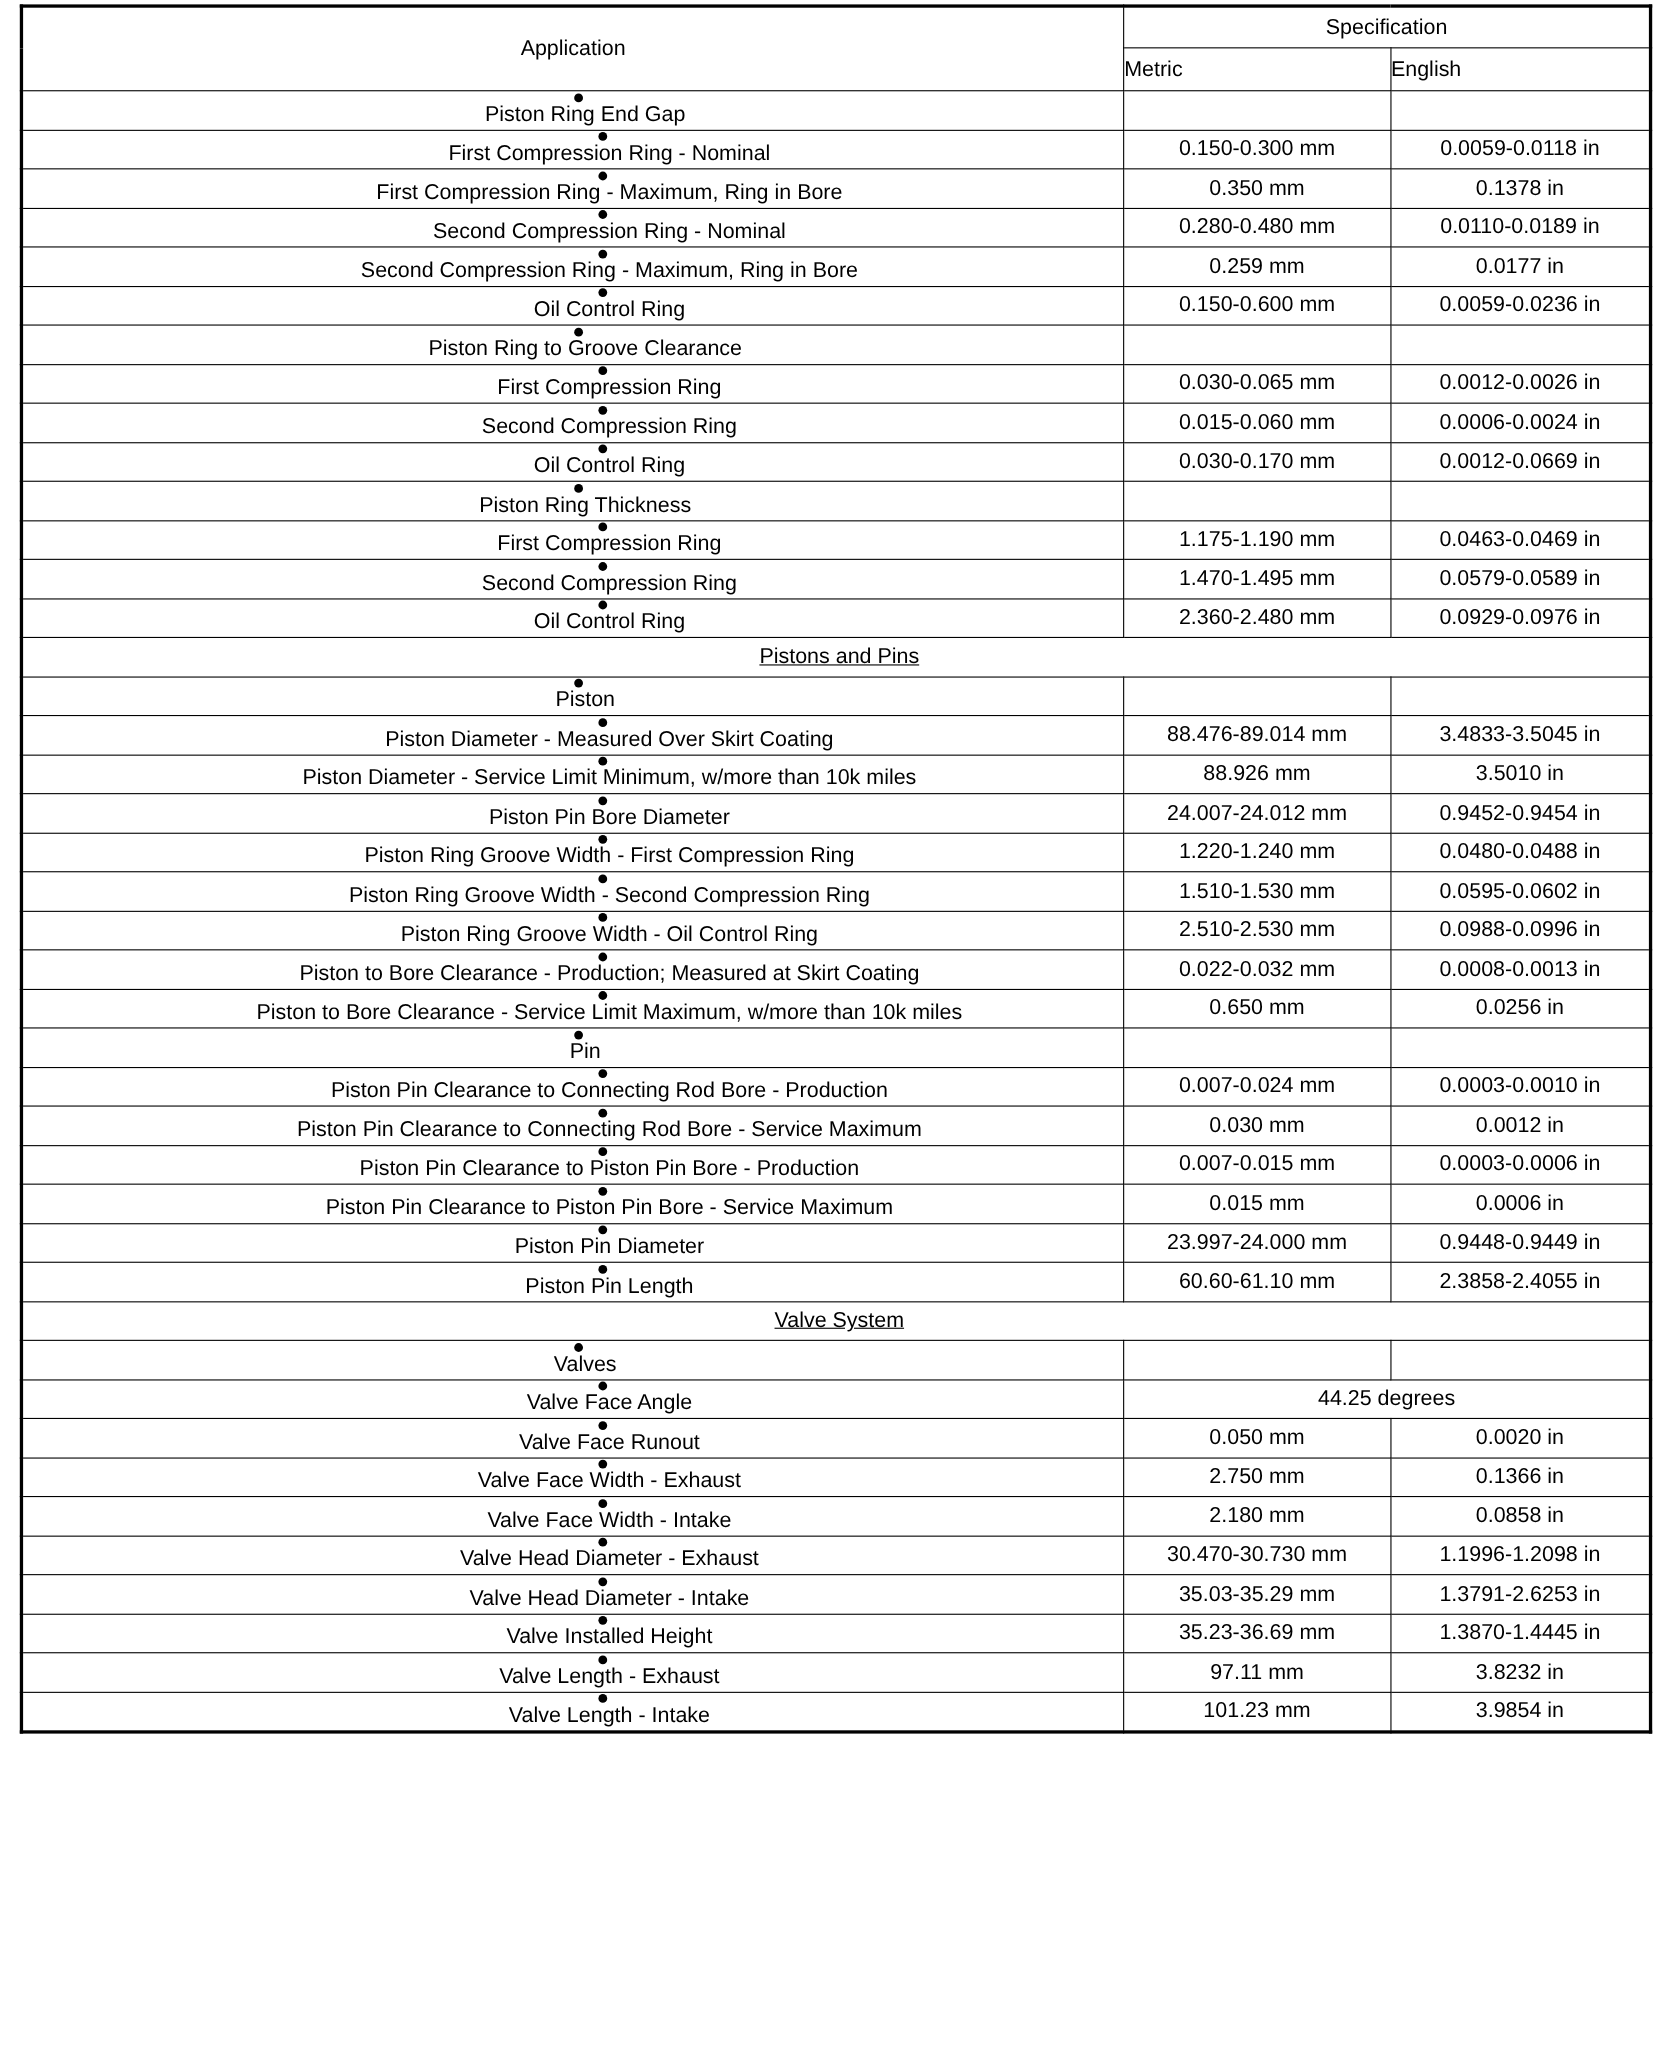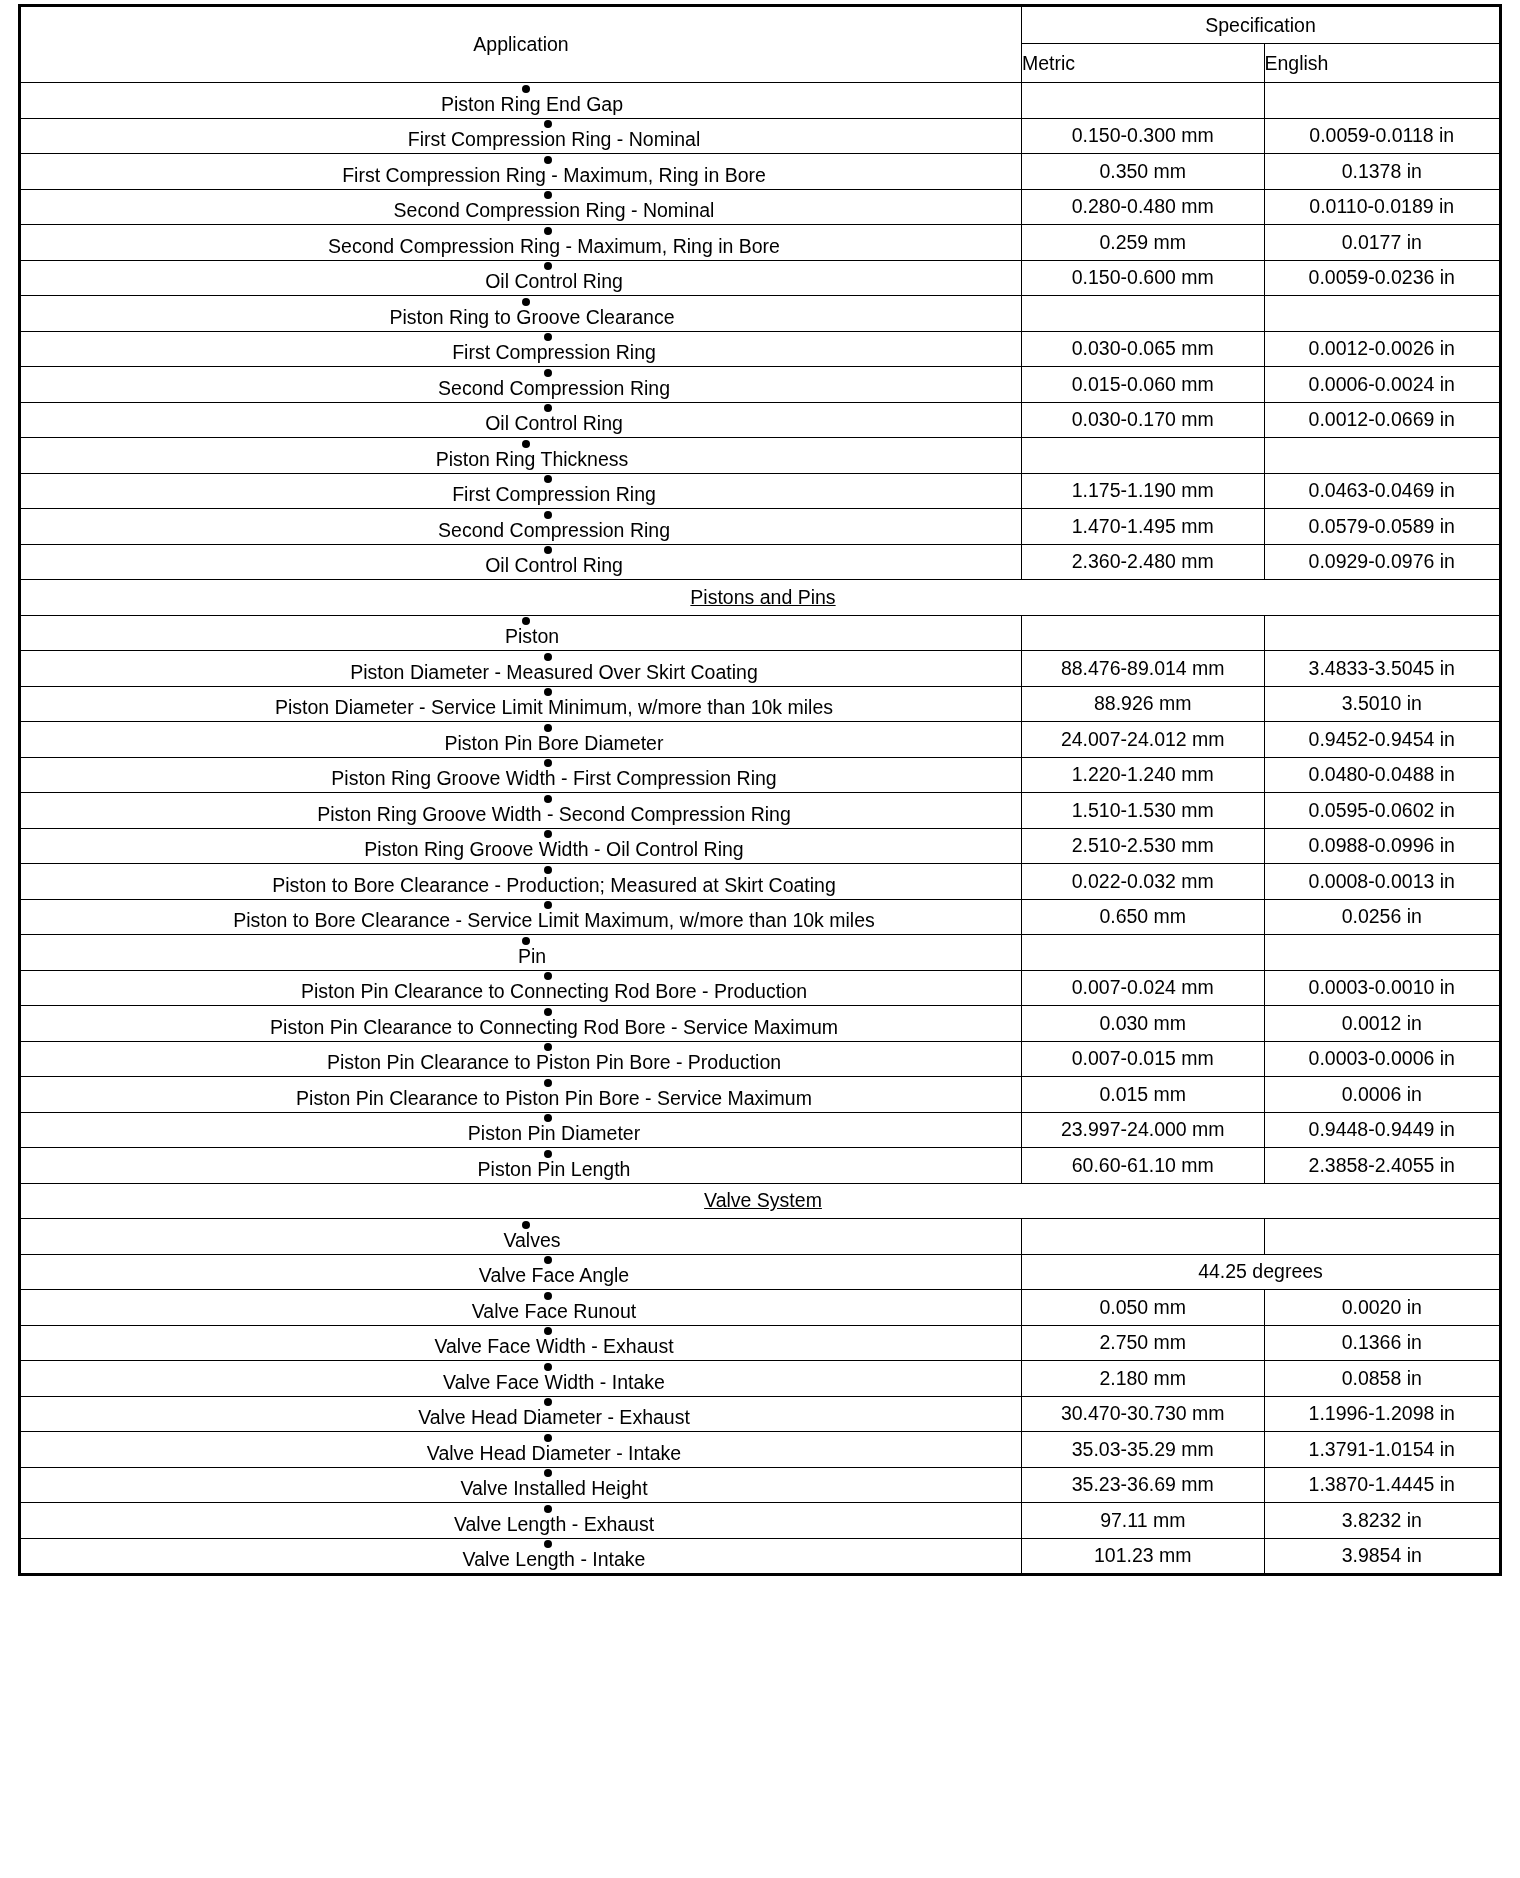--- a/index.html
+++ b/index.html
@@ -490,21 +490,21 @@
           <td class="val-cell">1.1996-1.2098 in</td>
         </tr>
         <tr class="datarow">
           <td class="app-cell">
             <div class="bullet-wrap indent2">
               <span class="bullet"></span>
               <span>Valve Head Diameter - Intake</span>
             </div>
           </td>
           <td class="val-cell">35.03-35.29 mm</td>
-          <td class="val-cell">1.3791-1.0154 in</td>
+          <td class="val-cell">1.3791-2.6253 in</td>
         </tr>
         <tr class="datarow">
           <td class="app-cell">
             <div class="bullet-wrap indent2">
               <span class="bullet"></span>
               <span>Valve Installed Height</span>
             </div>
           </td>
           <td class="val-cell">35.23-36.69 mm</td>
           <td class="val-cell">1.3870-1.4445 in</td>

